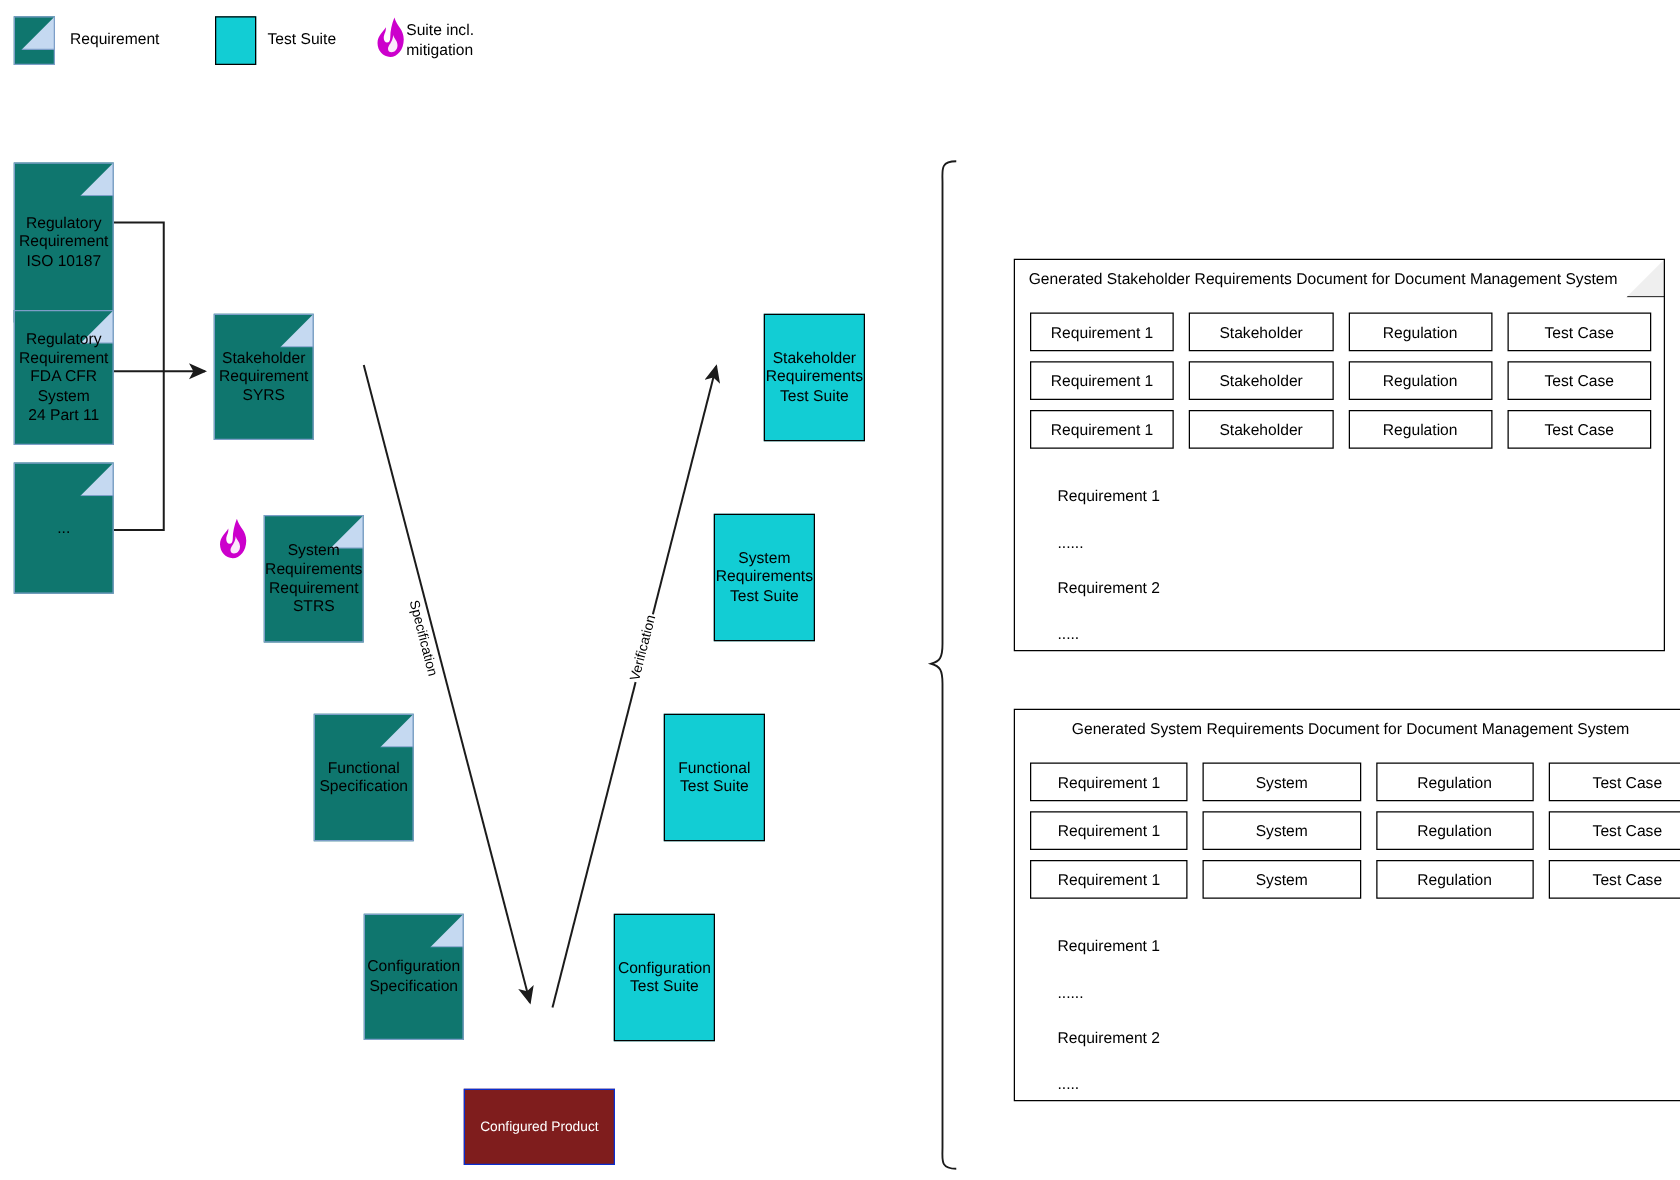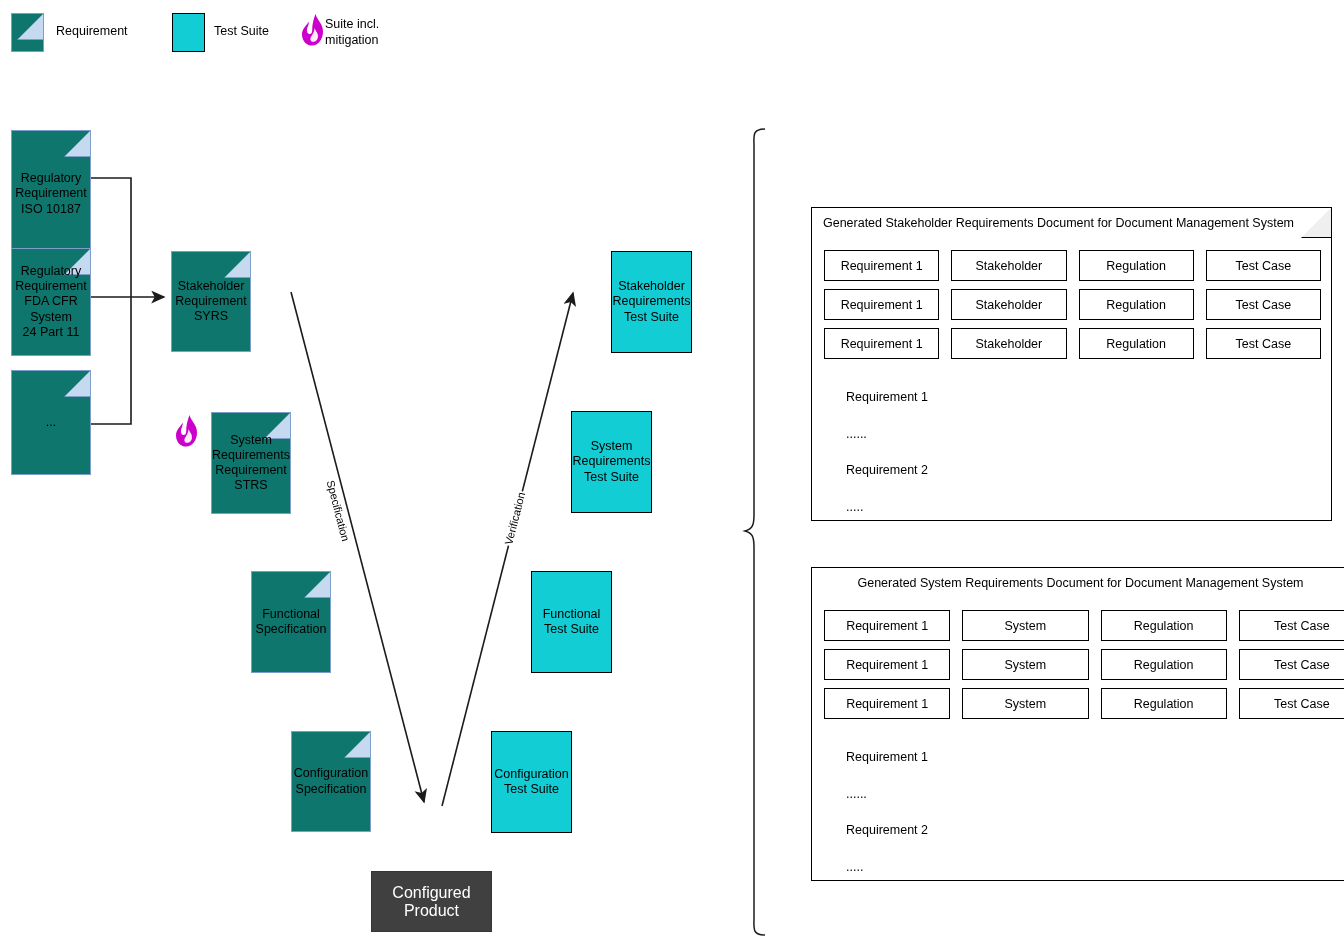--- a/index.html
+++ b/index.html
@@ -55,27 +55,27 @@
     align-items: center;
     justify-content: center;
     text-align: center;
     line-height: 1.22;
     font-size: 12.5px;
     color: #000;
   }
 
   
   .product {
-    background: #404040;
+    background: #7f1d1d;
     border: 1px solid #0a2ed0;
     display: flex;
     align-items: center;
     justify-content: center;
     text-align: center;
-    font-size: 16px;
+    font-size: 11px;
     color: #ffffff;
   }
 
   
   .legend-label {
     font-size: 12.5px;
     line-height: 1.25;
     color: #000;
   }
 

